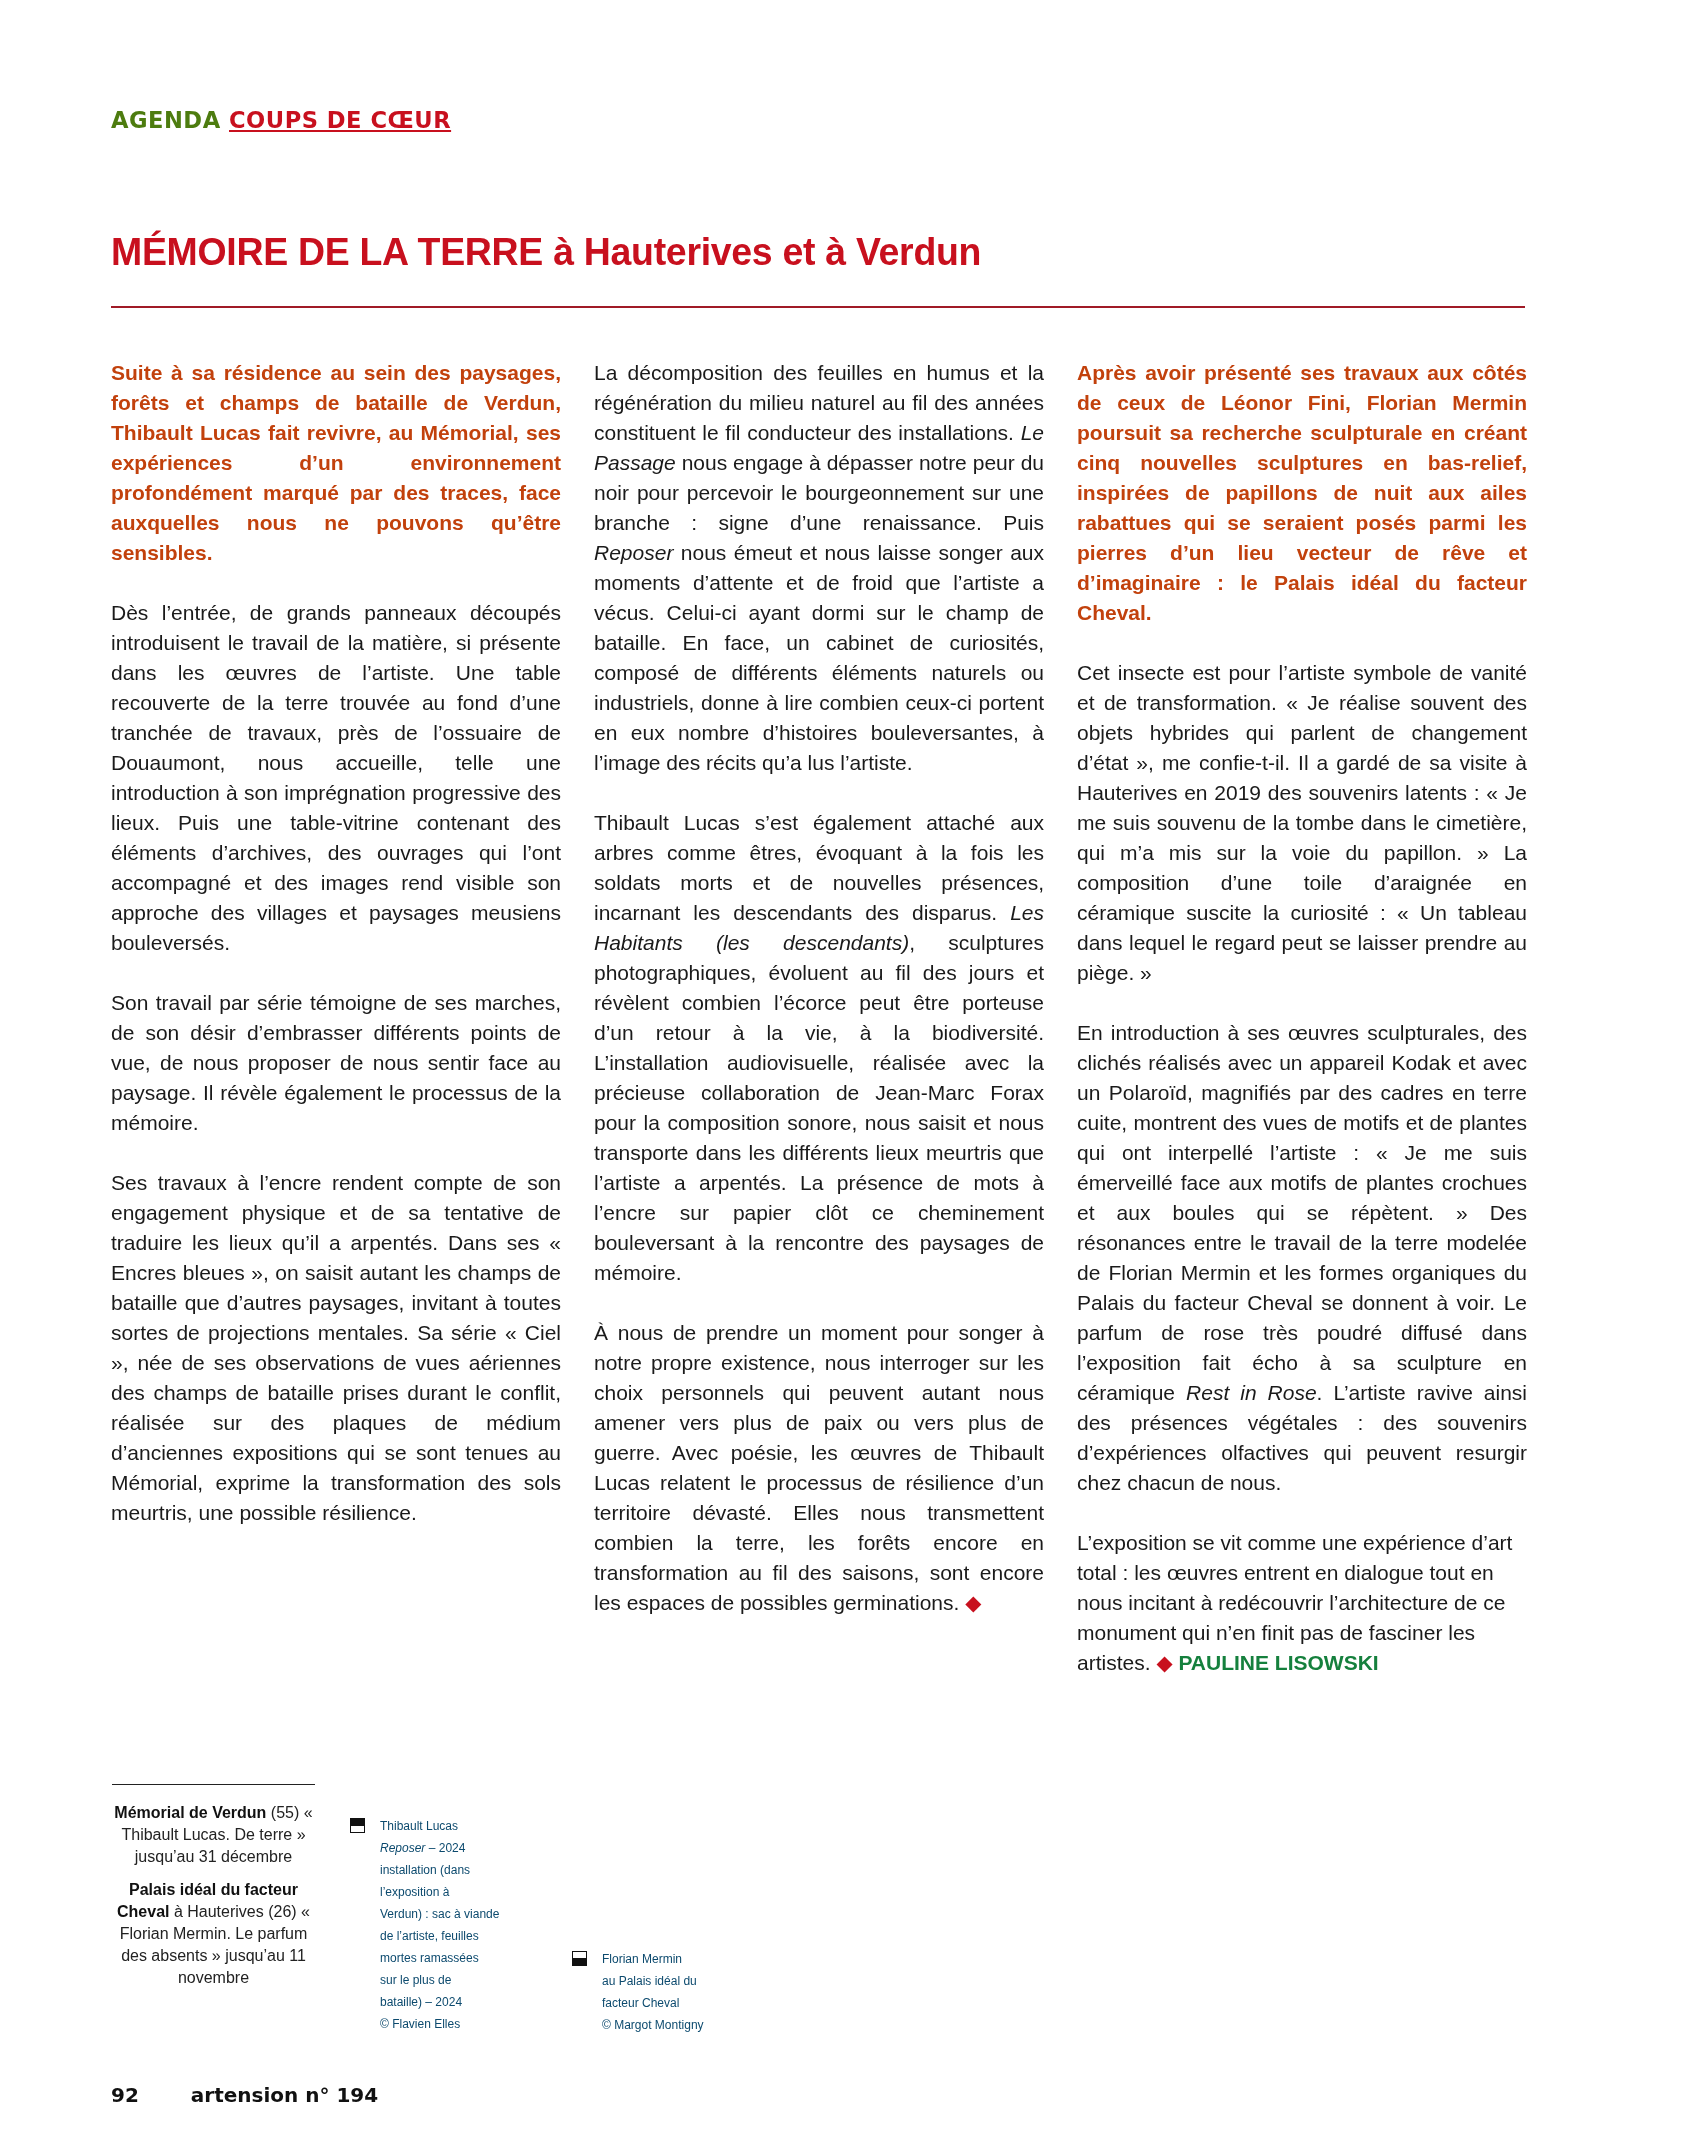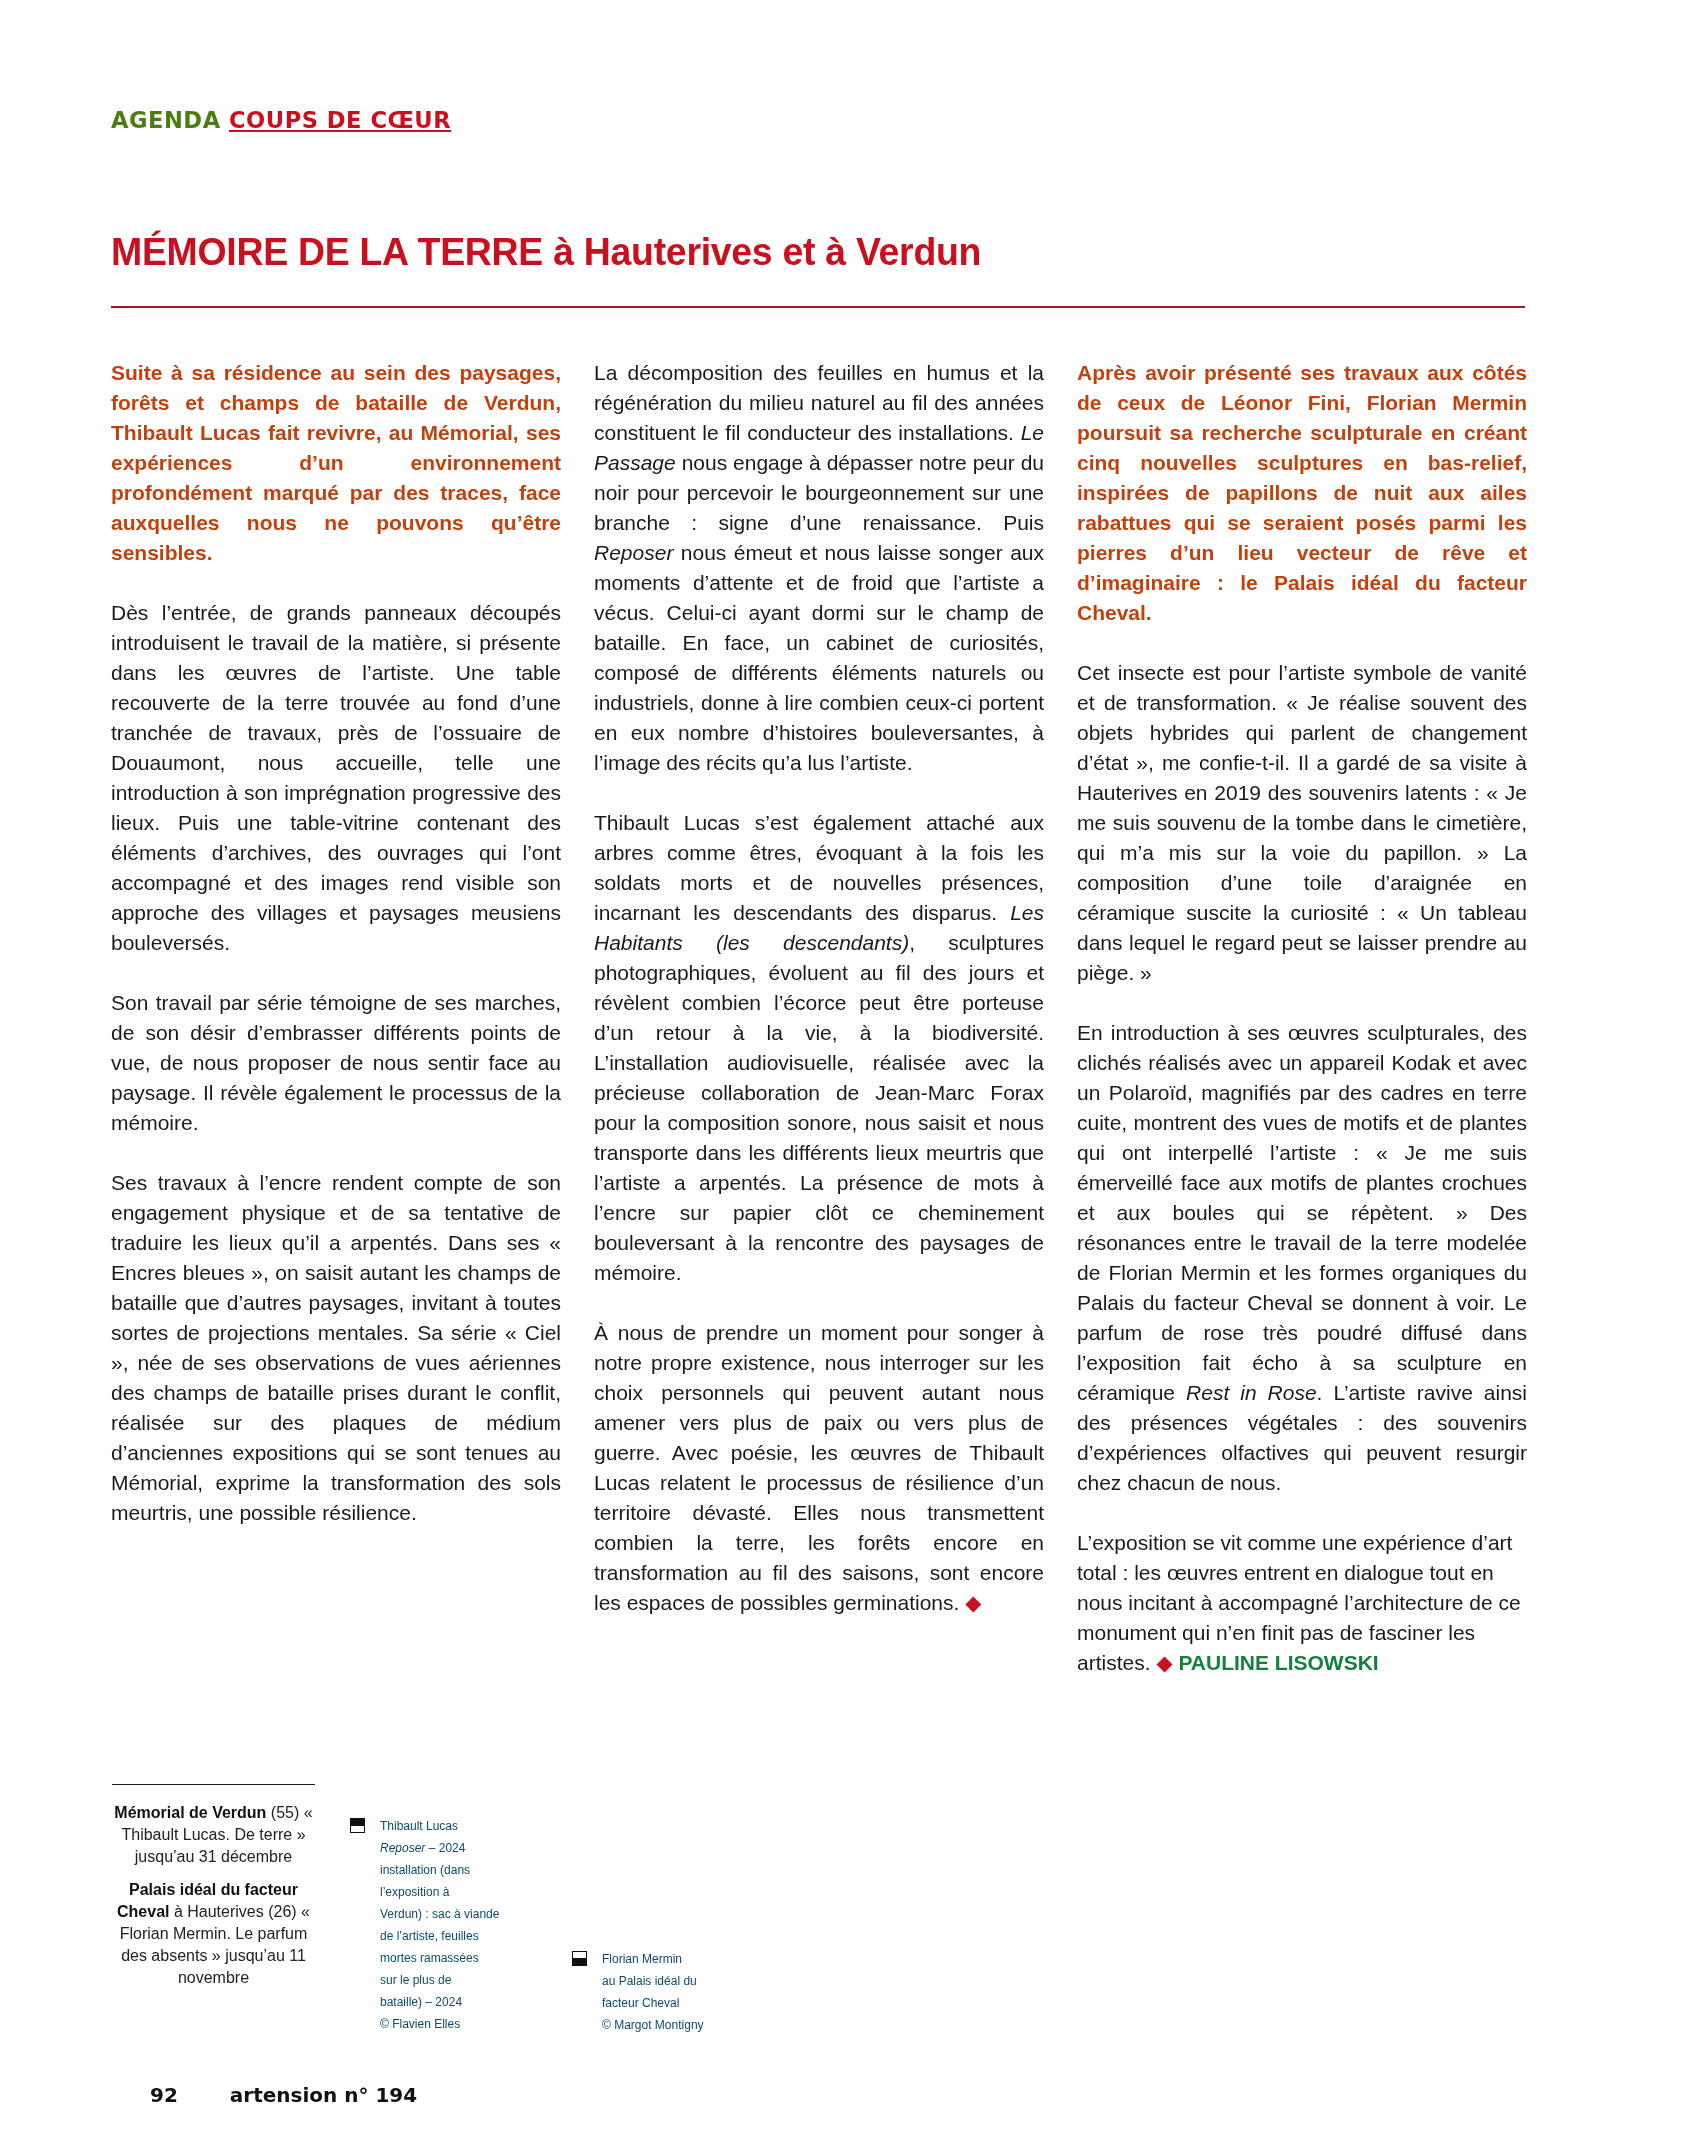--- a/index.html
+++ b/index.html
@@ -55,21 +55,21 @@
     position: absolute; left: -1.9px; top: 2.8px; width: 15px; height: 15px;
     border: 1.4px solid #111; box-sizing: border-box;
   }
   .cap .ico.top::before { content:""; position:absolute; left:0; right:0; top:0; height:55%; background:#111; }
   .cap .ico.bot::before { content:""; position:absolute; left:0; right:0; bottom:0; height:55%; background:#111; }
   .cap .txt { margin-left: 28px; }
   .cap .txt div { white-space: nowrap; }
 
   .folio {
     position: absolute; left: 111px; top: 2083px;
-    font-family: "DejaVu Sans", sans-serif; font-weight: bold; font-size: 20px; color: #111; margin-left: 39px;
+    font-family: "DejaVu Sans", sans-serif; font-weight: bold; font-size: 20px; color: #111;
   }
   .folio .mag { margin-left: 45px; }
 </style>
 </head>
 <body>
 
 <div class="kicker">
   <span class="k1">AGENDA</span>
   <span class="k2">COUPS DE CŒUR</span>
 </div>
@@ -87,21 +87,21 @@
 <div class="col col2">
   <p><span>La décomposition des feuilles en humus et la régénération du milieu naturel au fil des années constituent le fil conducteur des installations. </span><em>Le Passage</em><span> nous engage à dépasser notre peur du noir pour percevoir le bourgeonnement sur une branche : signe d’une renaissance. Puis </span><em>Reposer</em><span> nous émeut et nous laisse songer aux moments d’attente et de froid que l’artiste a vécus. Celui-ci ayant dormi sur le champ de bataille. En face, un cabinet de curiosités, composé de différents éléments naturels ou industriels, donne à lire combien ceux-ci portent en eux nombre d’histoires bouleversantes, à l’image des récits qu’a lus l’artiste.</span></p>
   <p><span>Thibault Lucas s’est également attaché aux arbres comme êtres, évoquant à la fois les soldats morts et de nouvelles présences, incarnant les descendants des disparus. </span><em>Les Habitants (les descendants)</em><span>, sculptures photographiques, évoluent au fil des jours et révèlent combien l’écorce peut être porteuse d’un retour à la vie, à la biodiversité. L’installation audiovisuelle, réalisée avec la précieuse collaboration de Jean-Marc Forax pour la composition sonore, nous saisit et nous transporte dans les différents lieux meurtris que l’artiste a arpentés. La présence de mots à l’encre sur papier clôt ce cheminement bouleversant à la rencontre des paysages de mémoire.</span></p>
   <p><span>À nous de prendre un moment pour songer à notre propre existence, nous interroger sur les choix personnels qui peuvent autant nous amener vers plus de paix ou vers plus de guerre. Avec poésie, les œuvres de Thibault Lucas relatent le processus de résilience d’un territoire dévasté. Elles nous transmettent combien la terre, les forêts encore en transformation au fil des saisons, sont encore les espaces de possibles germinations.</span> <span class="red-diamond">◆</span></p>
 </div>
 
 <div class="col col3">
   <p class="lead">Après avoir présenté ses travaux aux côtés de ceux de Léonor Fini, Florian Mermin poursuit sa recherche sculpturale en créant cinq nouvelles sculptures en bas-relief, inspirées de papillons de nuit aux ailes rabattues qui se seraient posés parmi les pierres d’un lieu vecteur de rêve et d’imaginaire : le Palais idéal du facteur Cheval.</p>
   <p>Cet insecte est pour l’artiste symbole de vanité et de transformation. « Je réalise souvent des objets hybrides qui parlent de changement d’état », me confie-t-il. Il a gardé de sa visite à Hauterives en 2019 des souvenirs latents : « Je me suis souvenu de la tombe dans le cimetière, qui m’a mis sur la voie du papillon. » La composition d’une toile d’araignée en céramique suscite la curiosité : « Un tableau dans lequel le regard peut se laisser prendre au piège. »</p>
   <p><span>En introduction à ses œuvres sculpturales, des clichés réalisés avec un appareil Kodak et avec un Polaroïd, magnifiés par des cadres en terre cuite, montrent des vues de motifs et de plantes qui ont interpellé l’artiste : « Je me suis émerveillé face aux motifs de plantes crochues et aux boules qui se répètent. » Des résonances entre le travail de la terre modelée de Florian Mermin et les formes organiques du Palais du facteur Cheval se donnent à voir. Le parfum de rose très poudré diffusé dans l’exposition fait écho à sa sculpture en céramique </span><em>Rest in Rose</em><span>. L’artiste ravive ainsi des présences végétales : des souvenirs d’expériences olfactives qui peuvent resurgir chez chacun de nous.</span></p>
-  <p style="text-align:left"><span>L’exposition se vit comme une expérience d’art total : les œuvres entrent en dialogue tout en nous incitant à accompagné l’architecture de ce monument qui n’en finit pas de fasciner les artistes.</span> <span class="red-diamond">◆</span> <span class="byline">PAULINE LISOWSKI</span></p>
+  <p style="text-align:left"><span>L’exposition se vit comme une expérience d’art total : les œuvres entrent en dialogue tout en nous incitant à redécouvrir l’architecture de ce monument qui n’en finit pas de fasciner les artistes.</span> <span class="red-diamond">◆</span> <span class="byline">PAULINE LISOWSKI</span></p>
 </div>
 
 <div class="info-rule"></div>
 <div class="info">
   <p><b>Mémorial de Verdun</b><span> (55) « Thibault Lucas. De terre » jusqu’au 31 décembre</span></p>
   <p><b>Palais idéal du facteur Cheval</b><span> à Hauterives (26) « Florian Mermin. Le parfum des absents » jusqu’au 11 novembre</span></p>
 </div>
 
 <div class="cap cap1">
   <span class="ico top"></span>

